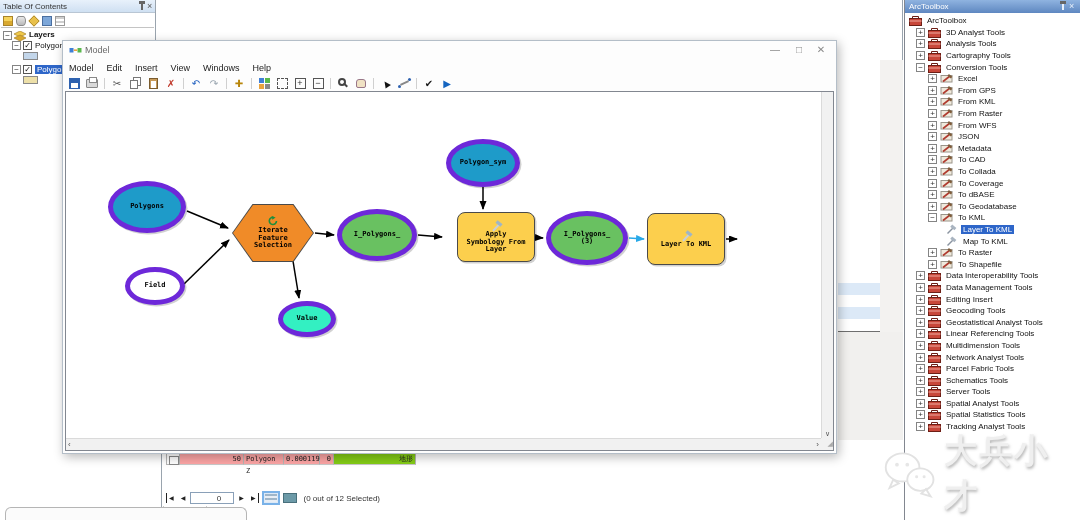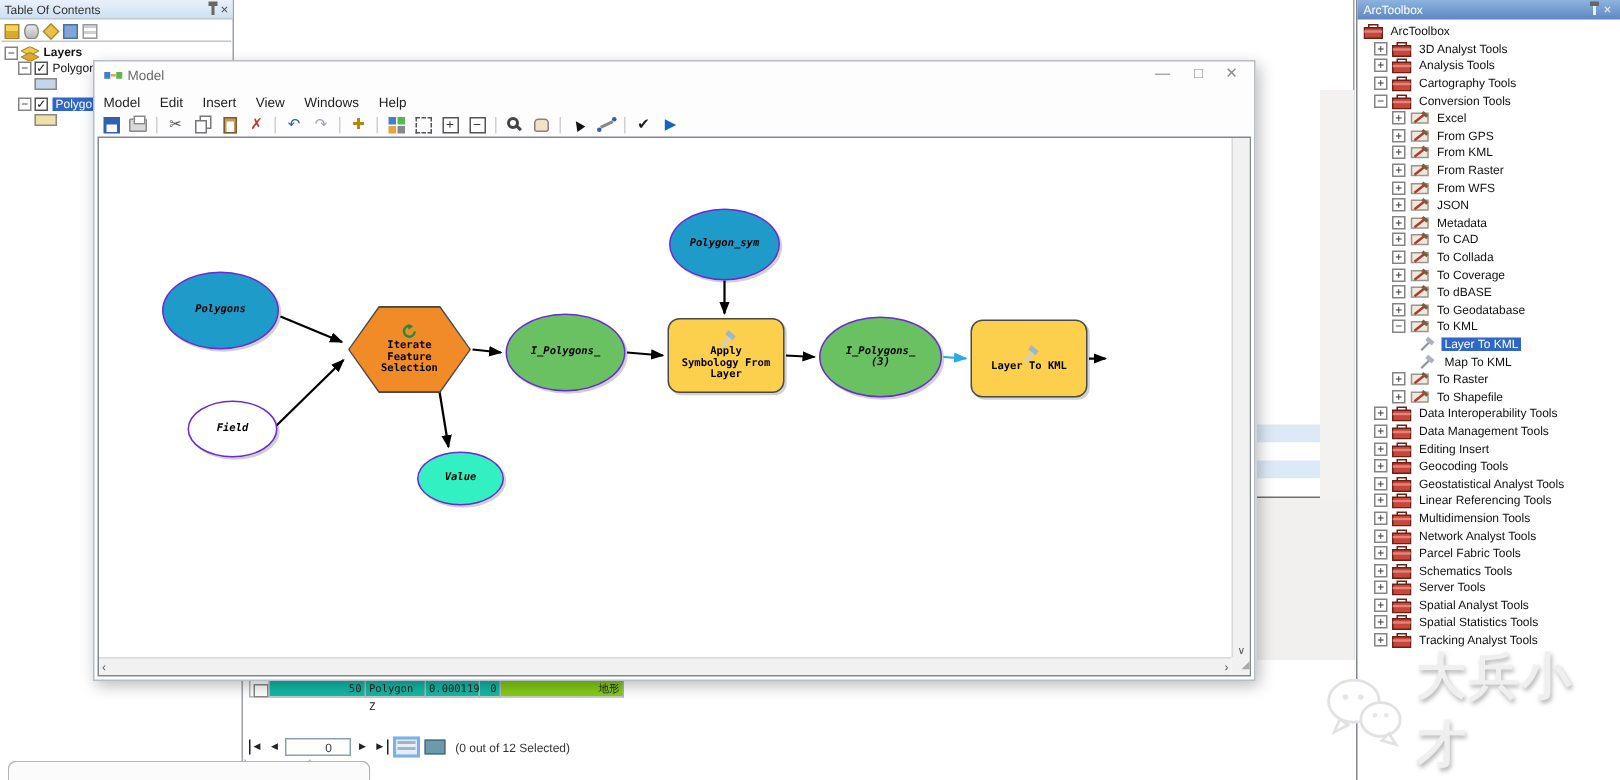--- a/index.html
+++ b/index.html
@@ -34,21 +34,21 @@
   #map-area { left:157px; top:0; width:746px; height:440px; background:#fff; border-right:1px solid #9aa4ae; }
   #bg-rows { left:838px; top:283px; width:42px; height:49px; border-bottom:2px solid #6f6f6f; }
   #bg-rows div { height:12px; }
   #bg-strip { left:880px; top:60px; width:23px; height:272px; background:#f3f2f0; }
   #bg-gray { left:838px; top:332px; width:65px; height:125px; background:#f1f0ee; }
 
   
   #attr-win { left:161px; top:440px; width:742px; height:80px; background:#fff; border-left:1px solid #9aa4ae; }
   #attr-row { left:166px; top:452px; height:13px; display:flex; border-top:1px solid #9a9a9a; align-items:stretch;
               font-family:"DejaVu Sans Mono", monospace; font-size:7px; color:#222; }
-  .cell { border-right:1px solid #b5b5b5; border-bottom:1px solid #c8c8c8; line-height:12px; padding:0 2px; background:#14b8a6; }
+  .cell { border-right:1px solid #b5b5b5; border-bottom:1px solid #c8c8c8; line-height:12px; padding:0 2px; background:#fca5a5; }
   .cell.num { text-align:right; }
   .cell.hl { background:#84cc16;text-align:right; }
   .rowsel { width:14px; border:1px solid #b5b5b5; background:#fff; position:relative; }
   .rowsel::after { content:""; position:absolute; left:2px; top:2px; width:8px; height:7px; border:1px solid #888; background:#fff; }
   #rec-nav { left:166px; top:490px; height:16px; display:flex; align-items:center; gap:3px; font-size:8px; color:#333; }
   .navbtn { font-size:6px; color:#222; padding:1px 2px; line-height:8px; }
   .bl { border-left:1px solid #222; } .br { border-right:1px solid #222; }
   #rec-box { width:44px; height:12px; border:1px solid #8aa0b8; background:#fff; font-size:8px;
              text-align:right; padding-right:12px; line-height:11px; }
   .viewbtn1 { width:18px; height:14px; border:2px solid #7ab2e8; background:#dce9f7; position:relative; }
@@ -76,21 +76,21 @@
                 display:flex; align-items:flex-end; justify-content:center; font-size:7px; color:#555; }
   #mw-hscroll { position:absolute; left:0; right:12px; bottom:0; height:12px; background:#f1f1f1; border-top:1px solid #dadada;
                 display:flex; align-items:center; justify-content:space-between; font-size:8px; color:#555; padding:0 2px; }
   #mw-grip { position:absolute; right:0; bottom:0; width:12px; height:12px; background:#f1f1f1;
              font-size:7px; color:#aaa; text-align:right; line-height:12px; }
 
   
   .node { position:absolute; display:flex; flex-direction:column; align-items:center; justify-content:center;
           font-family:"DejaVu Sans Mono", monospace; font-size:7px; font-weight:bold; color:#000;
           text-align:center; line-height:7.5px; }
-  .node.ellipse { border-radius:50%; border:1px solid #6d28d9; box-shadow:1.5px 1.5px 0 rgba(0,0,0,.18);font-style:italic; }
+  .node.ellipse { border-radius:50%; border:5px solid #6d28d9; box-shadow:1.5px 1.5px 0 rgba(0,0,0,.18); }
   .node.rect { border-radius:8px; border:1px solid #4a4a4a; box-shadow:1.5px 1.5px 0 rgba(0,0,0,.18); }
   .node.hexagon { background:#4a4a4a !important;
      clip-path:polygon(25% 0,75% 0,100% 50%,75% 100%,25% 100%,0 50%); }
   .hexfill { position:absolute; inset:1px; clip-path:polygon(25% 0,75% 0,100% 50%,75% 100%,25% 100%,0 50%); }
   .nlbl { position:relative; z-index:2; }
   .nico { position:relative; z-index:2; height:11px; }
   #edges-svg { position:absolute; left:0; top:0; pointer-events:none; }
 
   
   .ic { display:inline-block; position:relative; }
@@ -323,21 +323,21 @@
         </div>
         <div class="node ellipse" style="left: 212px; top: 209px; width: 58px; height: 36px; background: rgb(51, 240, 194);">
           <div class="nlbl">Value</div>
         </div>
         <div class="node ellipse" style="left: 271px; top: 117px; width: 80px; height: 52px; background: rgb(105, 193, 97);">
           <div class="nlbl">I_Polygons_</div>
         </div>
         <div class="node ellipse" style="left: 380px; top: 47px; width: 74px; height: 48px; background: rgb(30, 155, 201);">
           <div class="nlbl">Polygon_sym</div>
         </div>
-        <div class="node rect" style="left: 379px; top: 120px; width: 78px; height: 50px; background: rgb(252, 207, 77);">
+        <div class="node rect" style="left: 391px; top: 120px; width: 78px; height: 50px; background: rgb(252, 207, 77);">
           <span class="nico"><svg width="16" height="12" viewBox="0 0 16 12">
               <line x1="5" y1="11" x2="11" y2="4.5" stroke="#c9cfd6" stroke-width="2"></line>
               <line x1="8.5" y1="1.5" x2="13.5" y2="5.5" stroke="#9fb6c6" stroke-width="3.4"></line>
             </svg></span>
           <div class="nlbl">Apply</div>
           <div class="nlbl">Symbology From</div>
           <div class="nlbl">Layer</div>
         </div>
         <div class="node ellipse" style="left: 480px; top: 119px; width: 82px; height: 54px; background: rgb(105, 193, 97);">
           <div class="nlbl">I_Polygons_</div>

